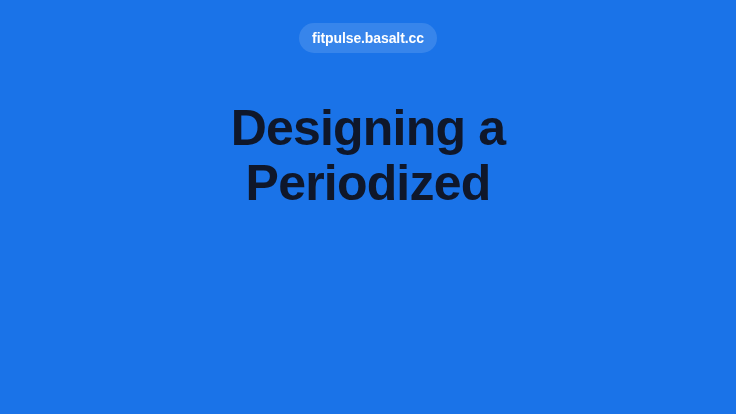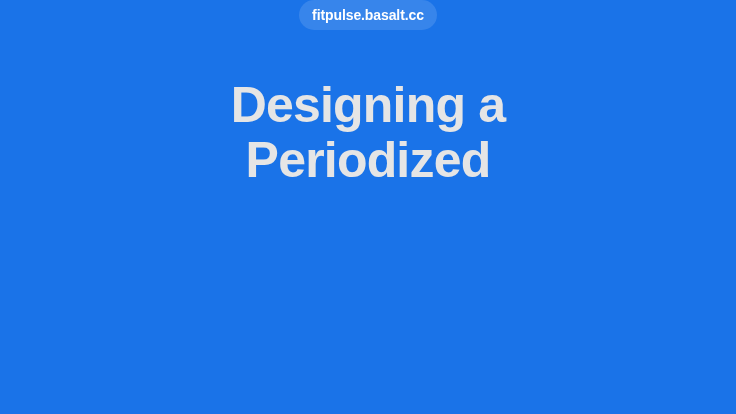--- a/index.html
+++ b/index.html
@@ -20,20 +20,21 @@
     background: #1a73e8;
     display: flex;
     flex-direction: column;
     align-items: center;
     box-sizing: border-box;
     overflow: hidden;
   }
 
   
   #domain-pill {
+    margin-top: 23px;
     height: 30px;
     display: flex;
     align-items: center;
     justify-content: center;
     padding: 0 13px;
     border-radius: 15px;
     background: rgba(255, 255, 255, 0.13);
     user-select: none;
   }
 
@@ -51,21 +52,21 @@
     margin-top: 48px;
     width: 640px;
     text-align: center;
     user-select: none;
   }
 
   .headline-line {
     display: block;
     font-size: 50px;
     font-weight: bold;
-    color: #e5e5e5;
+    color: #0f172a;
     line-height: 55px;
     letter-spacing: -0.8px;
     white-space: nowrap;
   }
 </style>
 </head>
 <body>
 
 <div id="share-card">
 

